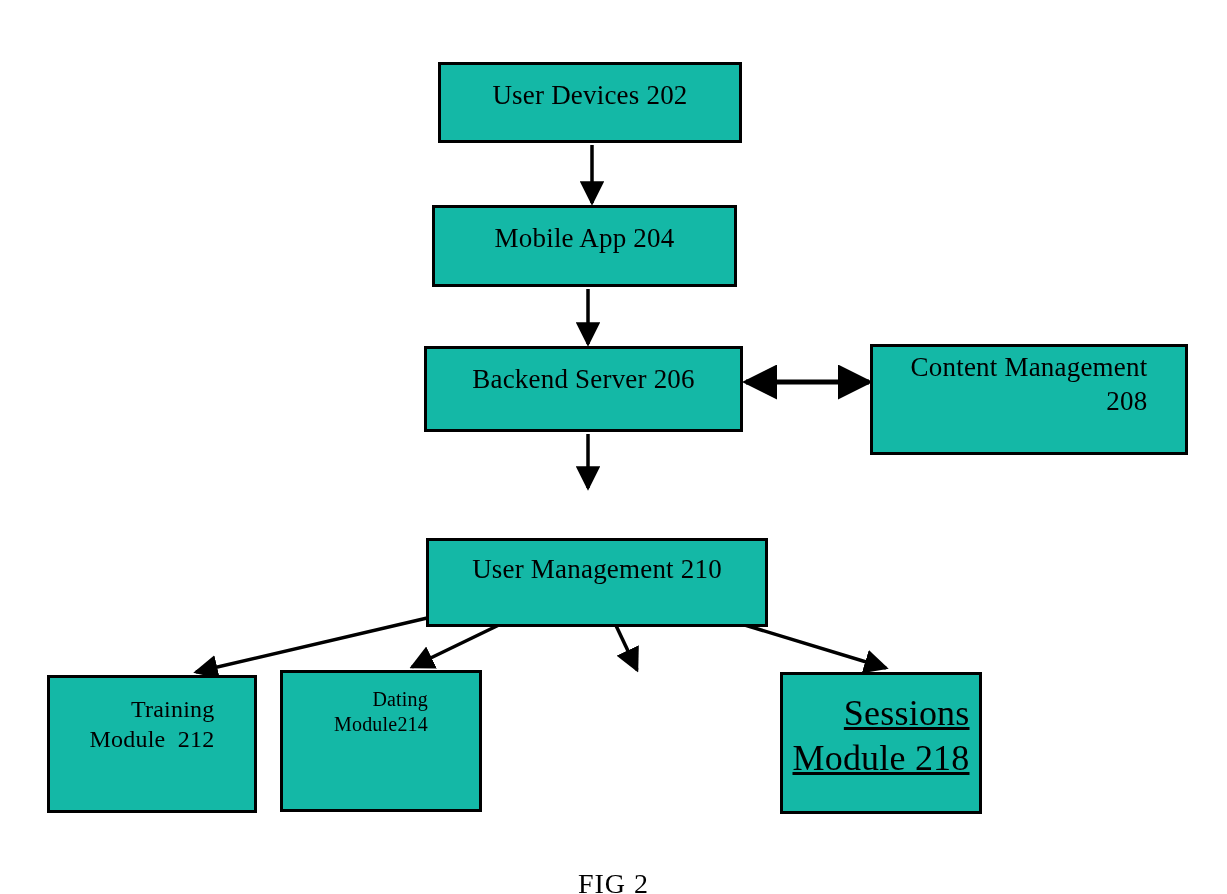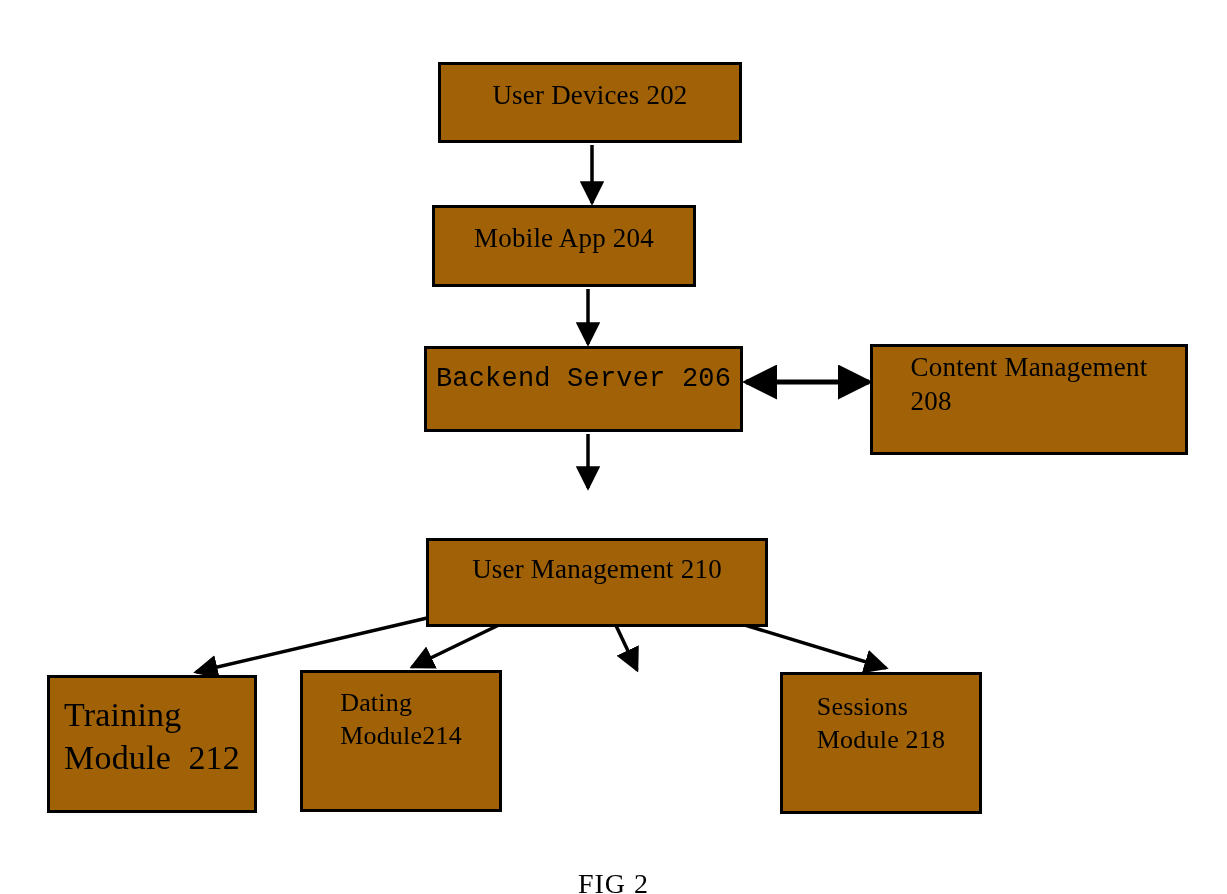--- a/index.html
+++ b/index.html
@@ -25,24 +25,24 @@
     left: 0;
     top: 0;
     width: 1227px;
     height: 894px;
     display: block;
   }
   .node-box {
     position: absolute;
     box-sizing: border-box;
     border: 3px solid #000000;
-    background: #a16207;
+    background: #14b8a6;
     display: flex;
     justify-content: center;
-    text-align: left;
+    text-align: right;
     line-height: 1.25;
     letter-spacing: 0.2px;
   }
   .node-label {
     display: block;
     white-space: pre;
   }
   .fig-caption {
     position: absolute;
     left: 0;
@@ -76,48 +76,48 @@
         <line x1="594" y1="579" x2="412" y2="667" stroke="#000000" stroke-width="3.5" marker-end="url(#arrowhead)"></line>
         <line x1="594" y1="579" x2="637" y2="670" stroke="#000000" stroke-width="3.5" marker-end="url(#arrowhead)"></line>
         <line x1="594" y1="579" x2="886" y2="668" stroke="#000000" stroke-width="3.5" marker-end="url(#arrowhead)"></line>
       </g>
   </svg>
 
   <div class="node-box" style="left: 438px; top: 62px; width: 304px; height: 81px; font-size: 27px; padding-top: 14px; align-items: flex-start; border-color: rgb(0, 0, 0);">
     <span class="node-label">User Devices 202</span>
   </div>
 
-  <div class="node-box" style="left: 432px; top: 205px; width: 264px; height: 82px; font-size: 27px; padding-top: 14px; align-items: flex-start; border-color: rgb(0, 0, 0);">
+  <div class="node-box" style="left: 432px; top: 205px; width: 305px; height: 82px; font-size: 27px; padding-top: 14px; align-items: flex-start; border-color: rgb(0, 0, 0);">
     <span class="node-label">Mobile App 204</span>
   </div>
 
-  <div class="node-box" style="left: 424px; top: 346px; width: 319px; height: 86px; font-size: 27px; padding-top: 14px; align-items: flex-start; border-color: rgb(0, 0, 0); font-family: Liberation Mono, monospace;">
+  <div class="node-box" style="left: 424px; top: 346px; width: 319px; height: 86px; font-size: 27px; padding-top: 14px; align-items: flex-start; border-color: rgb(0, 0, 0);">
     <span class="node-label">Backend Server 206</span>
   </div>
 
   <div class="node-box" style="left: 870px; top: 344px; width: 318px; height: 111px; font-size: 27px; padding-top: 4px; align-items: flex-start; border-color: rgb(0, 0, 0);">
     <span class="node-label">Content Management
 208</span>
   </div>
 
   <div class="node-box" style="left: 426px; top: 490px; width: 342px; height: 89px; font-size: 27px; padding-top: 12px; align-items: flex-start; border-color: rgb(0, 0, 0); margin-top: 48px;">
     <span class="node-label">User Management 210</span>
   </div>
 
-  <div class="node-box" style="left: 47px; top: 675px; width: 210px; height: 138px; font-size: 34px; padding-top: 16px; align-items: flex-start; border-color: rgb(0, 0, 0);">
+  <div class="node-box" style="left: 47px; top: 675px; width: 210px; height: 138px; font-size: 24px; padding-top: 16px; align-items: flex-start; border-color: rgb(0, 0, 0);">
     <span class="node-label">Training
 Module  212</span>
   </div>
 
-  <div class="node-box" style="left: 280px; top: 670px; width: 202px; height: 142px; font-size: 26px; padding-top: 14px; align-items: flex-start; border-color: rgb(0, 0, 0); margin-left: 20px;">
+  <div class="node-box" style="left: 280px; top: 670px; width: 202px; height: 142px; font-size: 20px; padding-top: 14px; align-items: flex-start; border-color: rgb(0, 0, 0);">
     <span class="node-label">Dating
 Module214</span>
   </div>
 
 
-  <div class="node-box" style="left: 780px; top: 672px; width: 202px; height: 142px; font-size: 26px; padding-top: 16px; align-items: flex-start; border-color: rgb(0, 0, 0);">
+  <div class="node-box" style="left: 780px; top: 672px; width: 202px; height: 142px; font-size: 36px; padding-top: 16px; align-items: flex-start; border-color: rgb(0, 0, 0); text-decoration: underline;">
     <span class="node-label">Sessions
 Module 218</span>
   </div>
 
   <div class="fig-caption" style="top: 868px;">FIG 2</div>
 
 </div>
 
 </body></html>

